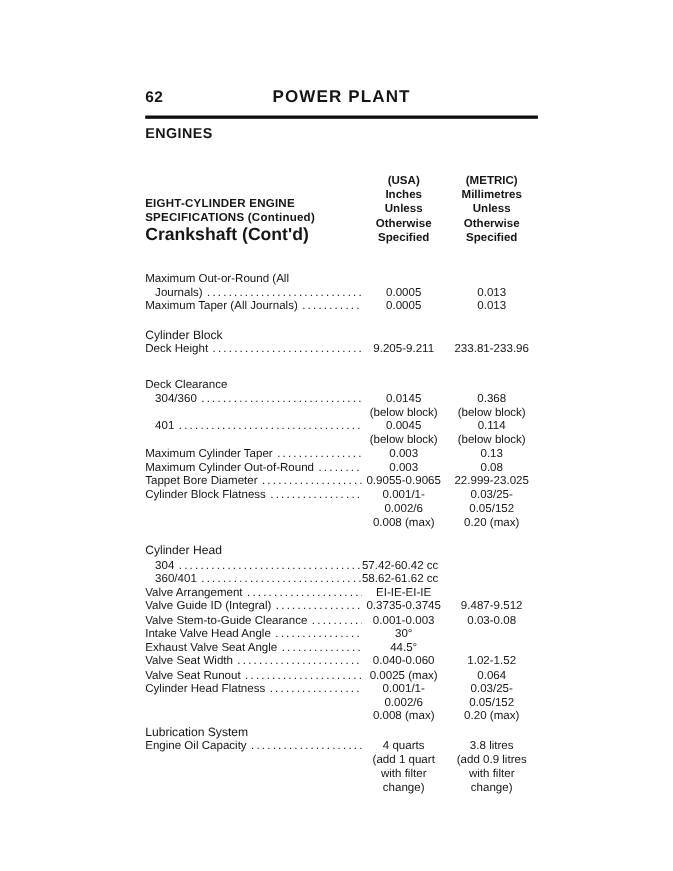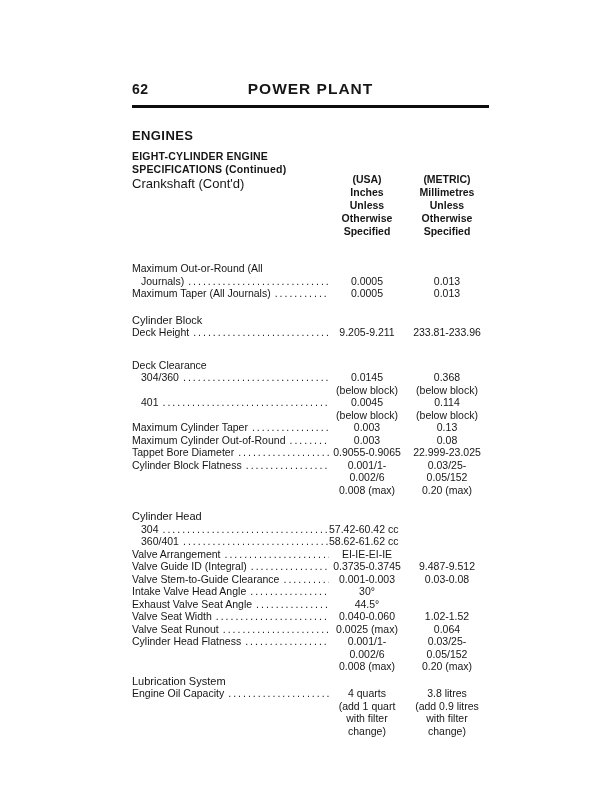--- a/index.html
+++ b/index.html
@@ -37,47 +37,47 @@
     font-weight: 700;
     letter-spacing: 1px;
   }
   .rule {
     margin-top: 7px;
     height: 3px;
     background: #0d0d0d;
   }
   
   .engines-heading {
-    margin-top: 20px;
+    margin-top: 5px;
     font-size: 13px;
     font-weight: 700;
     letter-spacing: 0.4px;
   }
   
   .header-grid {
     display: grid;
     grid-template-columns: 197px 76px 84px;
     margin-top: 7px;
     min-height: 88px;
   }
   .left-head {
     display: flex;
     flex-direction: column;
-    justify-content: flex-start;
+    justify-content: flex-end;
   }
   .subheading {
     font-size: 10.5px;
     font-weight: 700;
     line-height: 13px;
     white-space: pre-line;
     letter-spacing: 0.2px;
   }
   .crankshaft-title {
-    font-size: 13px;
-    font-weight: 400;
+    font-size: 16px;
+    font-weight: 700;
   }
   .col-head {
     align-self: end;
     font-size: 10.5px;
     font-weight: 700;
     text-align: center;
     line-height: 13px;
     white-space: pre-line;
   }
   

